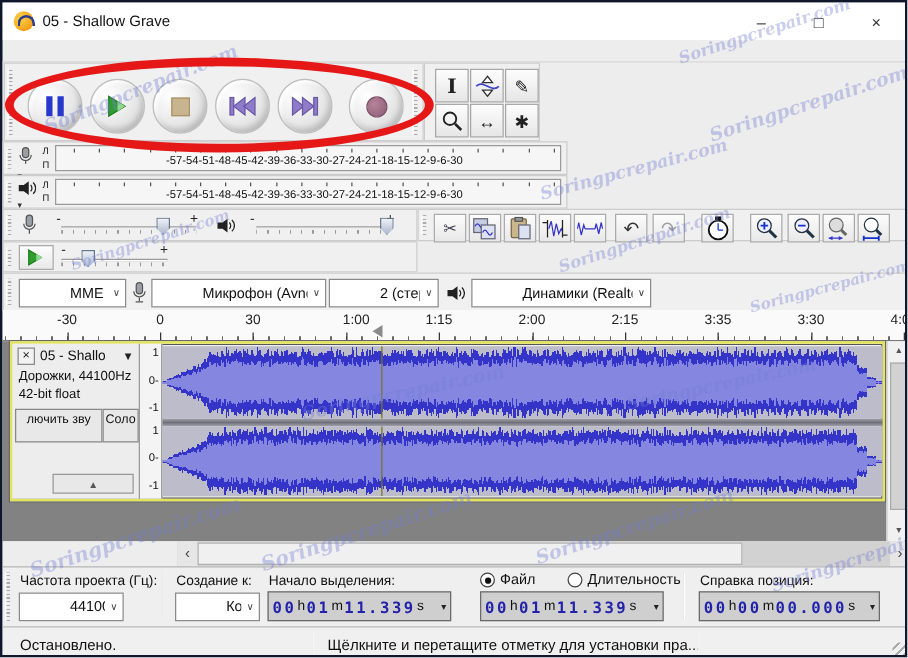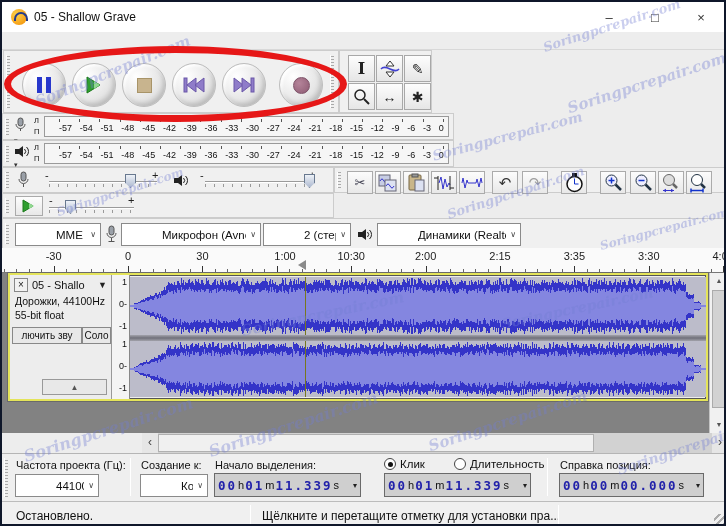--- a/index.html
+++ b/index.html
@@ -42,21 +42,21 @@
              font-size:14px; color:#222; }
   .ibeam { font-family:"DejaVu Serif", serif; font-weight:bold; font-size:16px; }
 
   
   .meter-icon-col { position:absolute; left:11px; top:3px; width:20px; }
   .ch-labels { position:absolute; left:31px; top:1px; font-size:7.5px; color:#111; line-height:11px; }
   .meter-box { position:absolute; left:41px; top:2px; right:4px; bottom:2px; background:#f6f6f6; border:1px solid #9a9a9a; }
   .meter-ticks, .meter-nums { position:absolute; left:14px; right:4px; display:flex; justify-content:space-between; }
   .meter-ticks { top:2px; height:3px; }
   .meter-ticks i { width:1px; height:3px; background:#555; }
-  .meter-nums { top:6px; font-size:9px; color:#111; }
+  .meter-nums { top:6px; font-size:9px; color:#111;justify-content:center; }
   .dd-arrow { font-size:7px; color:#333; line-height:5px; }
 
   
   .sl-groove { position:absolute; height:2px; background:#9a9a9a; border-bottom:1px solid #fff; }
   .sl-ticks { position:absolute; height:3px; background:repeating-linear-gradient(90deg,#999 0 1px, transparent 1px 9px); }
   .sl-thumb { position:absolute; width:11px; height:14px; background:linear-gradient(#eef2f8,#aebad0);
               border:1px solid #68788f; clip-path:polygon(0 0,100% 0,100% 62%,50% 100%,0 62%); }
   .sl-sign { position:absolute; font-size:11px; color:#222; }
 
   .ebtn { position:absolute; top:3px; width:26px; height:23px; background:linear-gradient(#fcfcfc,#e8e8e8);
@@ -80,21 +80,21 @@
   
   .track-bg { position:absolute; left:0; top:271px; width:707px; height:160px; background:#828282; }
   .track { position:absolute; left:6px; top:271px; width:700px; height:128px; border:2px solid #e4e45a;
            box-shadow:0 0 0 1px #6a6a6a, inset 0 0 0 1px #555; background:#ededed; }
   .tpanel { position:absolute; left:0; top:0; width:102px; height:124px; background:#ededed; border-right:1px solid #999; }
   .tclose { position:absolute; left:4px; top:3px; width:14px; height:14px; border:1px solid #888; background:#f2f2f2;
             font-size:10px; line-height:12px; text-align:center; color:#222; }
   .ttitle { position:absolute; left:22px; top:4px; font-size:11px; color:#111; white-space:nowrap; }
   .tmenu-arrow { position:absolute; right:4px; top:5px; font-size:9px; color:#222; }
   .tinfo { position:absolute; left:5px; font-size:10.5px; color:#111; white-space:nowrap; }
-  .tsmall-btn { position:absolute; top:52px; height:17px; border:1px solid #888; background:#e8e8e8;
+  .tsmall-btn { position:absolute; top:52px; height:27px; border:1px solid #888; background:#e8e8e8;
                 font-size:10px; color:#111; overflow:hidden; white-space:nowrap; text-align:center; line-height:15px; }
   .collapse-btn { position:absolute; left:32px; right:4px; top:104px; height:16px; border:1px solid #999;
                   background:#e8e8e8; text-align:center; font-size:8px; color:#555; line-height:15px; }
   .vruler { position:absolute; left:102px; top:0; width:18px; height:124px; background:#f4f4f4; border-right:1px solid #888; }
   .vr-num { position:absolute; right:2px; font-size:9px; color:#111; }
   .wavech { position:absolute; left:120px; right:0; background:#bcbcca; overflow:hidden; }
   .chsep { position:absolute; left:120px; right:0; top:60px; height:6px;
            background:linear-gradient(#a2a2ab,#70707a 50%,#a2a2ab); }
   .cursor-line { position:absolute; width:1px; top:0; bottom:0; left:175px; background:#77771e; }
 
@@ -498,21 +498,21 @@
   <div class="ruler" id="ruler">
     <div class="ruler-minors"></div>
   <span class="ruler-label" style="left: 51.6px;">-30</span>
       <div class="ruler-major" style="left: 51.6px;"></div>
       <span class="ruler-label" style="left: 126px;">0</span>
       <div class="ruler-major" style="left: 126px;"></div>
       <span class="ruler-label" style="left: 200.4px;">30</span>
       <div class="ruler-major" style="left: 200.4px;"></div>
       <span class="ruler-label" style="left: 283px;">1:00</span>
       <div class="ruler-major" style="left: 274.8px;"></div>
-      <span class="ruler-label" style="left: 349.2px;">10:30</span>
+      <span class="ruler-label" style="left: 349.2px;">1:15</span>
       <div class="ruler-major" style="left: 349.2px;"></div>
       <span class="ruler-label" style="left: 423.6px;">2:00</span>
       <div class="ruler-major" style="left: 423.6px;"></div>
       <span class="ruler-label" style="left: 498px;">2:15</span>
       <div class="ruler-major" style="left: 498px;"></div>
       <span class="ruler-label" style="left: 572.4px;">3:35</span>
       <div class="ruler-major" style="left: 572.4px;"></div>
       <span class="ruler-label" style="left: 646.8px;">3:30</span>
       <div class="ruler-major" style="left: 646.8px;"></div>
       <span class="ruler-label" style="left: 721.2px;">4:00</span>
@@ -520,21 +520,21 @@
     </div>
   <div class="cursor-tri"></div>
 
   <div class="track-bg"></div>
   <div class="track">
     <div class="tpanel">
       <div class="tclose">×</div>
       <div class="ttitle">05 - Shallo</div>
       <div class="tmenu-arrow">▼</div>
       <div class="tinfo" style="top:20px;">Дорожки, 44100Hz</div>
-      <div class="tinfo" style="top:34px;">55-bit float</div>
+      <div class="tinfo" style="top:34px;">42-bit float</div>
       <div class="tsmall-btn" style="left:2px;width:70px;">лючить зву</div>
       <div class="tsmall-btn" style="left:72px;width:29px;">Соло</div>
       <div class="collapse-btn">▲</div>
     </div>
     <div class="vruler" id="vruler">
         <div class="vr-num" style="top: 2px;">1</div>
         <div class="vr-num" style="top: 24px;">0-</div>
         <div class="vr-num" style="top: 46px;">-1</div>
         <div class="vr-num" style="top: 64px;">1</div>
         <div class="vr-num" style="top: 86px;">0-</div>
@@ -587,21 +587,21 @@
         <span class="tf-d">00</span>
         <span class="tf-u">h</span>
         <span class="tf-d">01</span>
         <span class="tf-u">m</span>
         <span class="tf-d">11.339</span>
         <span class="tf-u">s</span>
         <span class="tf-arrow">▾</span>
       </div>
     <div class="radio" style="left:382px;">
       <span class="rb sel"></span>
-      <span>Клик</span>
+      <span>Файл</span>
     </div>
     <div class="radio" style="left:452px;">
       <span class="rb"></span>
       <span>Длительность</span>
     </div>
     <div class="timefield" style="left:382px;width:147px;">
         <span class="tf-d">00</span>
         <span class="tf-u">h</span>
         <span class="tf-d">01</span>
         <span class="tf-u">m</span>

